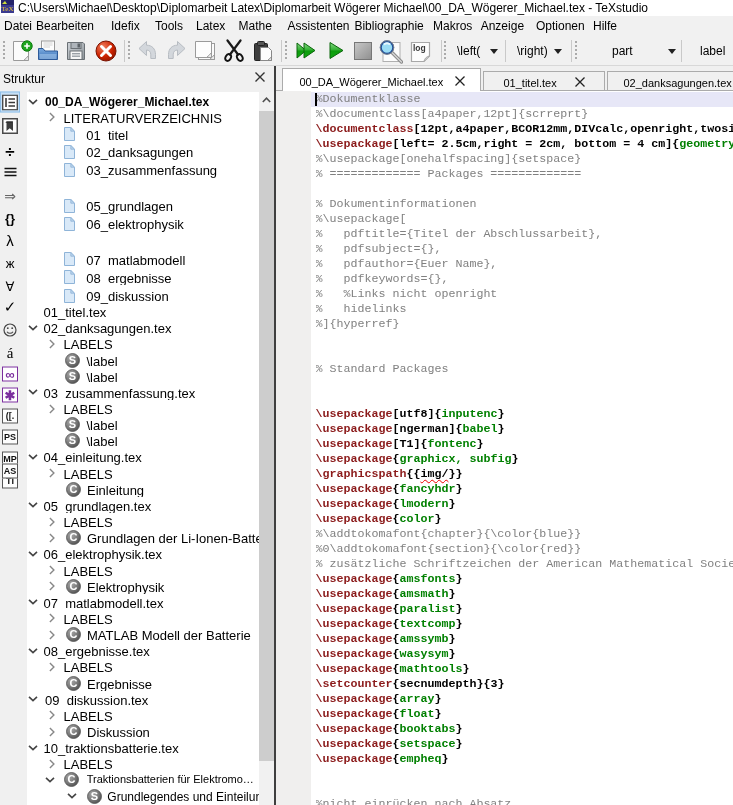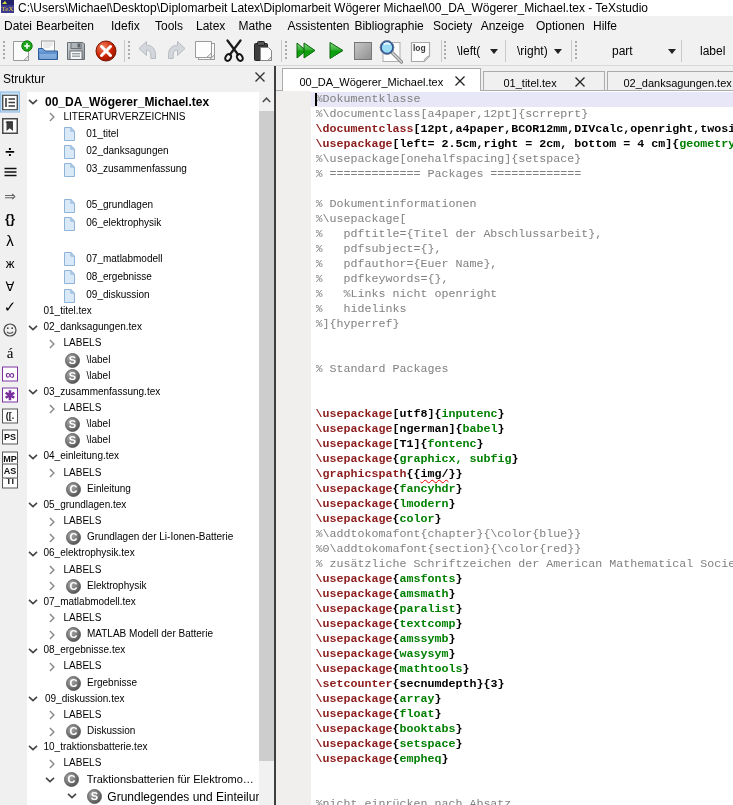--- a/index.html
+++ b/index.html
@@ -27,21 +27,21 @@
 .si.g2 { font-size:14px; color:#666; }
 .si.g3 { font-size:13px; font-weight:bold; }
 .si.g4 { font-size:15px; }
 .si.g5 { font-size:13px; }
 .si.g7 { font-size:15px; font-family:"Liberation Serif",serif; }
 .selbox { width:20px; height:21px; margin:0 auto; background:#c7e0f6; border:1px solid #90bfe8; display:flex; align-items:center; justify-content:center; }
 .pbox { width:16px; height:15px; margin:0 auto; background:#fff; border:1px solid #7b2f9e; font-size:13px; font-weight:bold; line-height:13px; }
 .tbox { width:16px; height:15px; margin:0 auto; background:#fdfdfd; border:1px solid #555; font-size:9px; font-weight:bold; line-height:13px; color:#111; }
 .tree { position:absolute; left:0; top:0; width:733px; height:805px; }
 .tr { position:absolute; left:0; width:259px; height:16px; overflow:hidden; }
-.tr .t { position:absolute; top:1.5px; font-size:10px; white-space:nowrap; }
+.tr .t { position:absolute; top:1.5px; font-size:13px; white-space:nowrap; }
 .tr .tb { font-weight:bold; font-size:12px; top:1px; }
 .tr .ar { position:absolute; top:5px; }
 .tr .ar2 { position:absolute; top:3px; }
 .tr .ic { position:absolute; top:1px; }
 .tr .ic2 { position:absolute; top:0.5px; }
 
 .sbar { position:absolute; left:259px; top:92px; width:14.5px; height:713px; background:#f1f1f1; }
 .sbar .thumb { position:absolute; left:0; top:19px; width:14.5px; height:650px; background:#cdcdcd; }
 .sbar svg { position:absolute; left:3px; }
 .divider { position:absolute; left:273.5px; top:66px; width:2px; height:739px; background:#3f3f3f; }
@@ -109,21 +109,21 @@
 </div>
 <div class="menubar">
 <span class="mi" style="left:4.0px">Datei</span>
 <span class="mi" style="left:36.0px">Bearbeiten</span>
 <span class="mi" style="left:111.0px">Idefix</span>
 <span class="mi" style="left:155.0px">Tools</span>
 <span class="mi" style="left:196.0px">Latex</span>
 <span class="mi" style="left:238.5px">Mathe</span>
 <span class="mi" style="left:287.5px">Assistenten</span>
 <span class="mi" style="left:354.4px">Bibliographie</span>
-<span class="mi" style="left:433.0px">Society</span>
+<span class="mi" style="left:433.0px">Makros</span>
 <span class="mi" style="left:480.7px">Anzeige</span>
 <span class="mi" style="left:536.0px">Optionen</span>
 <span class="mi" style="left:593.0px">Hilfe</span>
 </div>
 <div class="toolbar">
 <div class="handle" style="left:3px"></div>
 <svg class="tbi" style="left:10px" width="24" height="24" viewBox="0 0 24 24">
  <path d="M3.5 2.5 H14.5 L18.5 6.5 V21 L15 21.5 H3.5 Z" fill="#fbfbfb" stroke="#9a9a9a"></path>
  <path d="M18.5 21.5 L13.5 21.5 C15.5 20 17 18.5 18.5 16.5 Z" fill="#e8e8e8" stroke="#9a9a9a"></path>
  <circle cx="17" cy="7" r="5.2" fill="#1ea51e" stroke="#0c7a0c"></circle>

